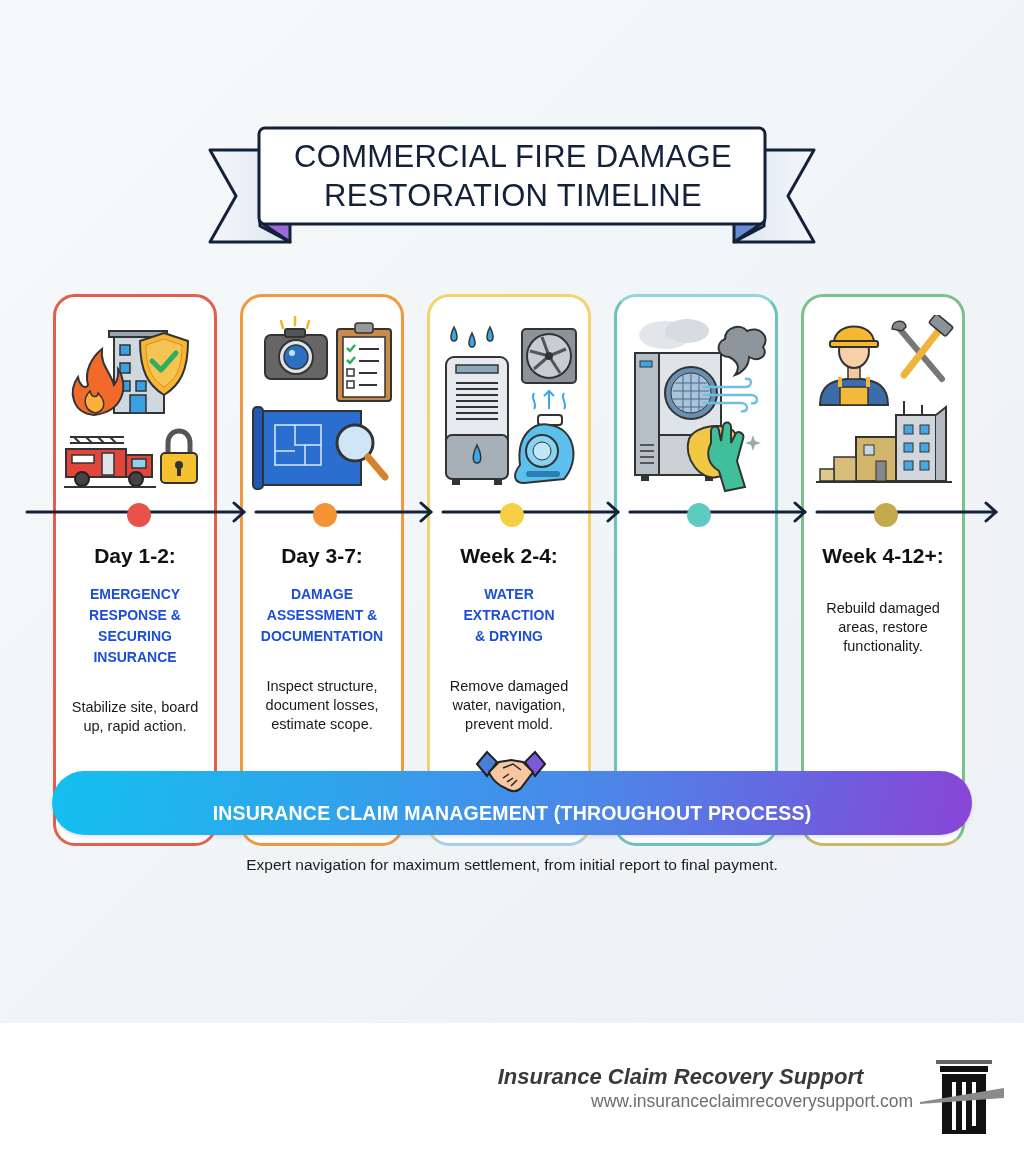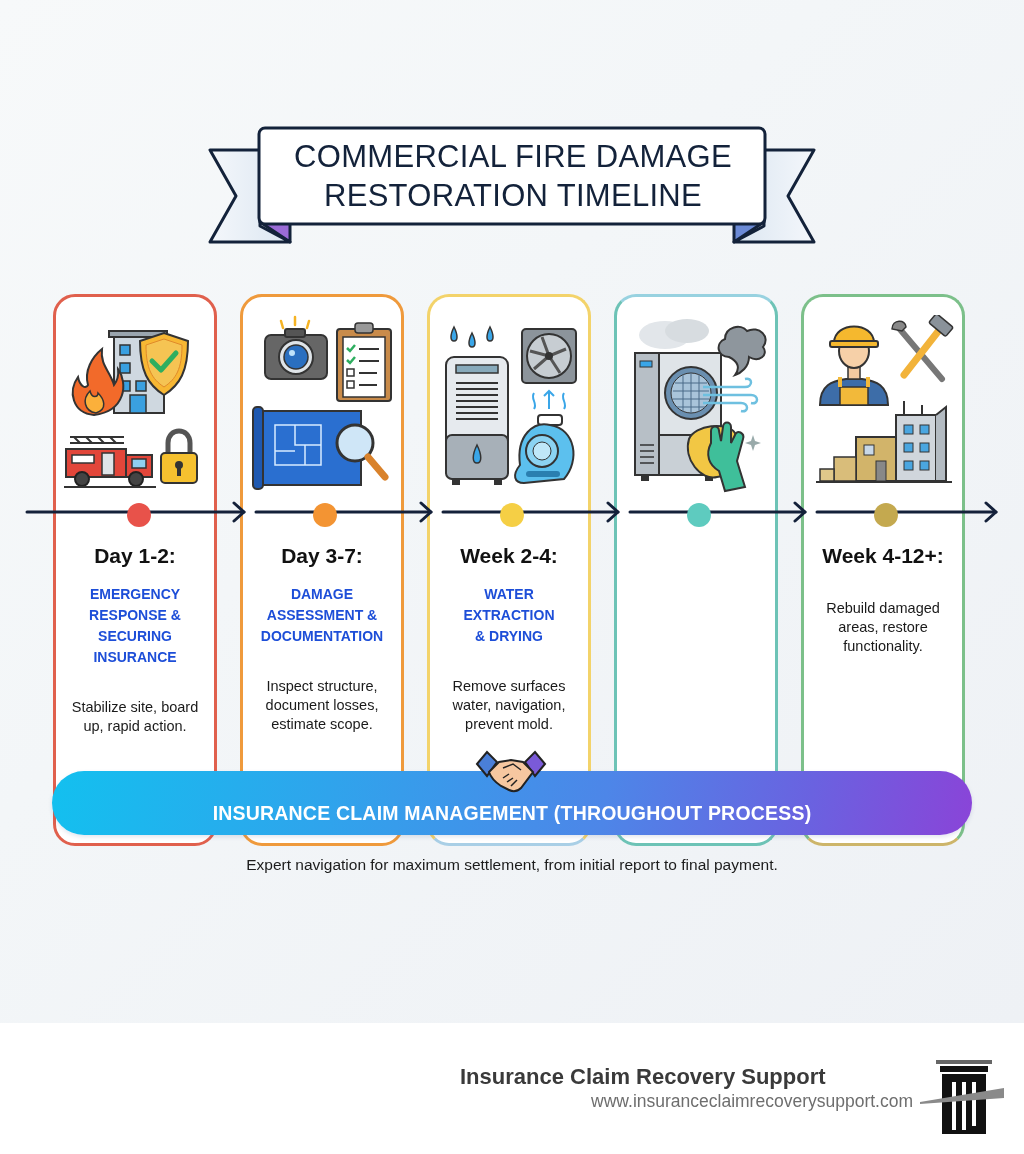--- a/index.html
+++ b/index.html
@@ -52,22 +52,22 @@
     color: #ffffff; font-weight: 700; font-size: 19.5px; letter-spacing: 0.2px;
   }
   .handshake { position: absolute; left: 473px; top: 750px; width: 76px; height: 44px; }
   .ins-desc {
     position: absolute; left: 0; top: 856px; width: 1024px; text-align: center;
     font-size: 15.5px; color: #1c1c1c;
   }
 
   
   .brand-name {
-    position: absolute; left: 460px; top: 1064px; width: 441px; text-align: left;
-    font-size: 22px; font-weight: 700; color: #3a3a3a;
+    position: absolute; left: 460px; top: 1064px; width: 441px; text-align: center;
+    font-size: 22px; font-weight: 700; color: #3a3a3a; font-style: italic;
   }
   .brand-url {
     position: absolute; left: 472px; top: 1091px; width: 441px; text-align: right;
     font-size: 17.5px; color: #6e6e6e;
   }
   .brand-logo { position: absolute; left: 920px; top: 1058px; width: 84px; height: 76px; }
 </style>
 </head>
 <body>
 
@@ -232,21 +232,21 @@
     </g>
   </svg>
   <div class="text">
     <div class="period">Week 2-4:</div>
     <div class="title">
       <div>WATER</div>
       <div>EXTRACTION</div>
       <div>&amp; DRYING</div>
     </div>
     <div class="desc">
-      <div>Remove surfaces</div>
+      <div>Remove damaged</div>
       <div>water, navigation,</div>
       <div>prevent mold.</div>
     </div>
   </div>
 </div>
 
 <div class="card" style="left:614px; border-color:#6dc3b6; border-top-color:#98d2e0;">
   <svg class="icons" viewBox="0 0 142 180">
     <g>
       <ellipse cx="40" cy="20" rx="26" ry="14" fill="#e2e6ea"></ellipse>

